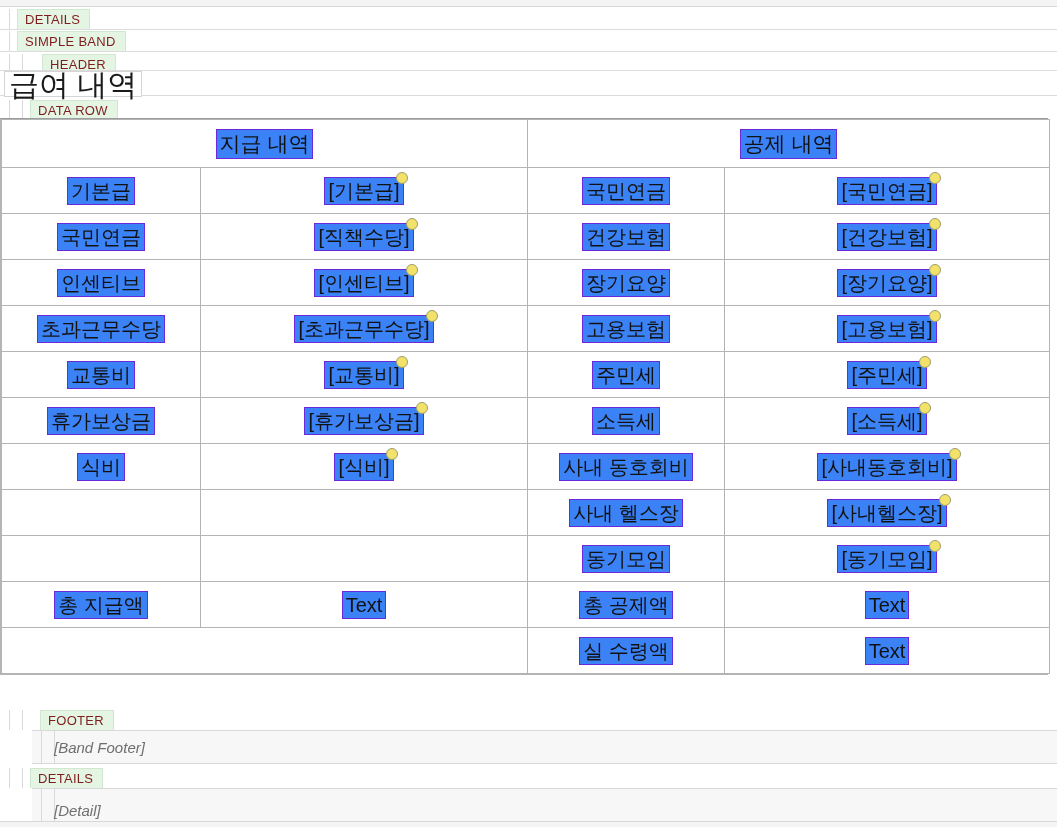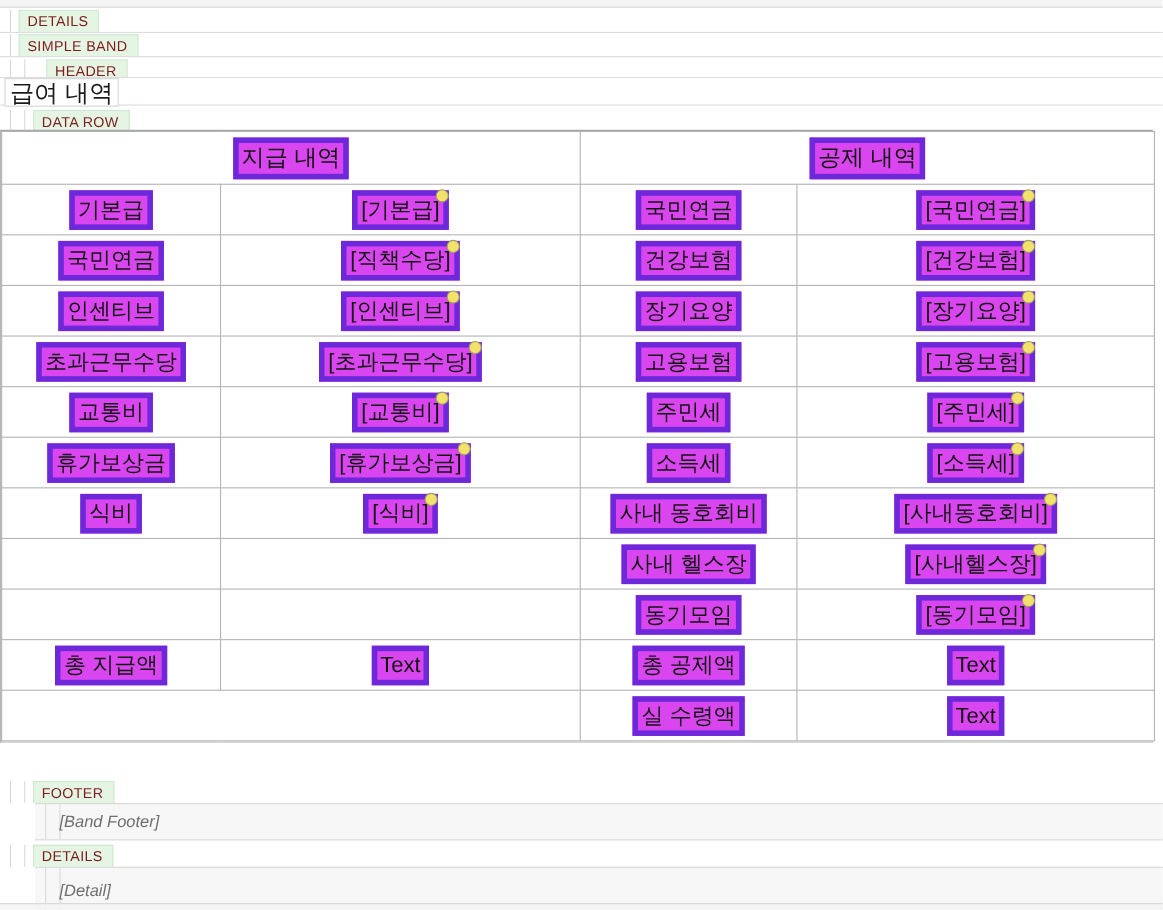--- a/index.html
+++ b/index.html
@@ -40,21 +40,21 @@
 
   
   .title-band{
     position:absolute;left:0;top:70px;width:1057px;height:26px;
     border-top:1px solid #dcdcdc;border-bottom:1px solid #dcdcdc;
     background:#ffffff;
     box-sizing:border-box;
   }
   .report-title{
     position:absolute;left:4px;top:0px;
-    font-size:22px;line-height:26px;
+    font-size:30px;line-height:26px;
     color:#1a1a1a;
     border:1px solid #d5d5d5;
     padding:0 4px;
     white-space:nowrap;
     background:#fff;
     box-sizing:border-box;
     height:26px;
   }
 
   
@@ -76,22 +76,22 @@
     text-align:center;
     vertical-align:middle;
     padding:0;
     background:#ffffff;
   }
   table.rpt tr.head td{height:47px;}
 
   .cellbox{
     display:inline-block;
     position:relative;
-    border:5px solid #6d28d9;
-    background:#d946ef;
+    border:1px solid #6d28d9;
+    background:#3b82f6;
     color:#111111;
     font-size:20px;
     line-height:26px;
     padding:0 3px;
     white-space:nowrap;
   }
   .cellbox.head{font-size:21px;line-height:28px;}
 
   
   .marker{
@@ -238,21 +238,21 @@
           <td><span class="cellbox">실 수령액</span></td>
           <td><span class="cellbox">Text</span></td>
         </tr>
       </tbody>
   </table>
 </div>
 
 <div class="band-row" style="top:710px;height:20px;">
   <div class="guide" style="left:9px;"></div>
   <div class="guide" style="left:22px;"></div>
-  <div class="band-label" style="position:absolute;left:30px;top:0;" data-bind="bands.footer">FOOTER</div>
+  <div class="band-label" style="position:absolute;left:40px;top:0;" data-bind="bands.footer">FOOTER</div>
 </div>
 <div class="lower-band-content" style="top:730px;height:34px;">
   <div class="guide" style="left:9px;"></div>
   <div class="guide" style="left:22px;"></div>
   <span data-bind="report.band_footer_placeholder">[Band Footer]</span>
 </div>
 
 <div class="band-row" style="top:768px;height:20px;">
   <div class="guide" style="left:9px;"></div>
   <div class="guide" style="left:22px;"></div>

